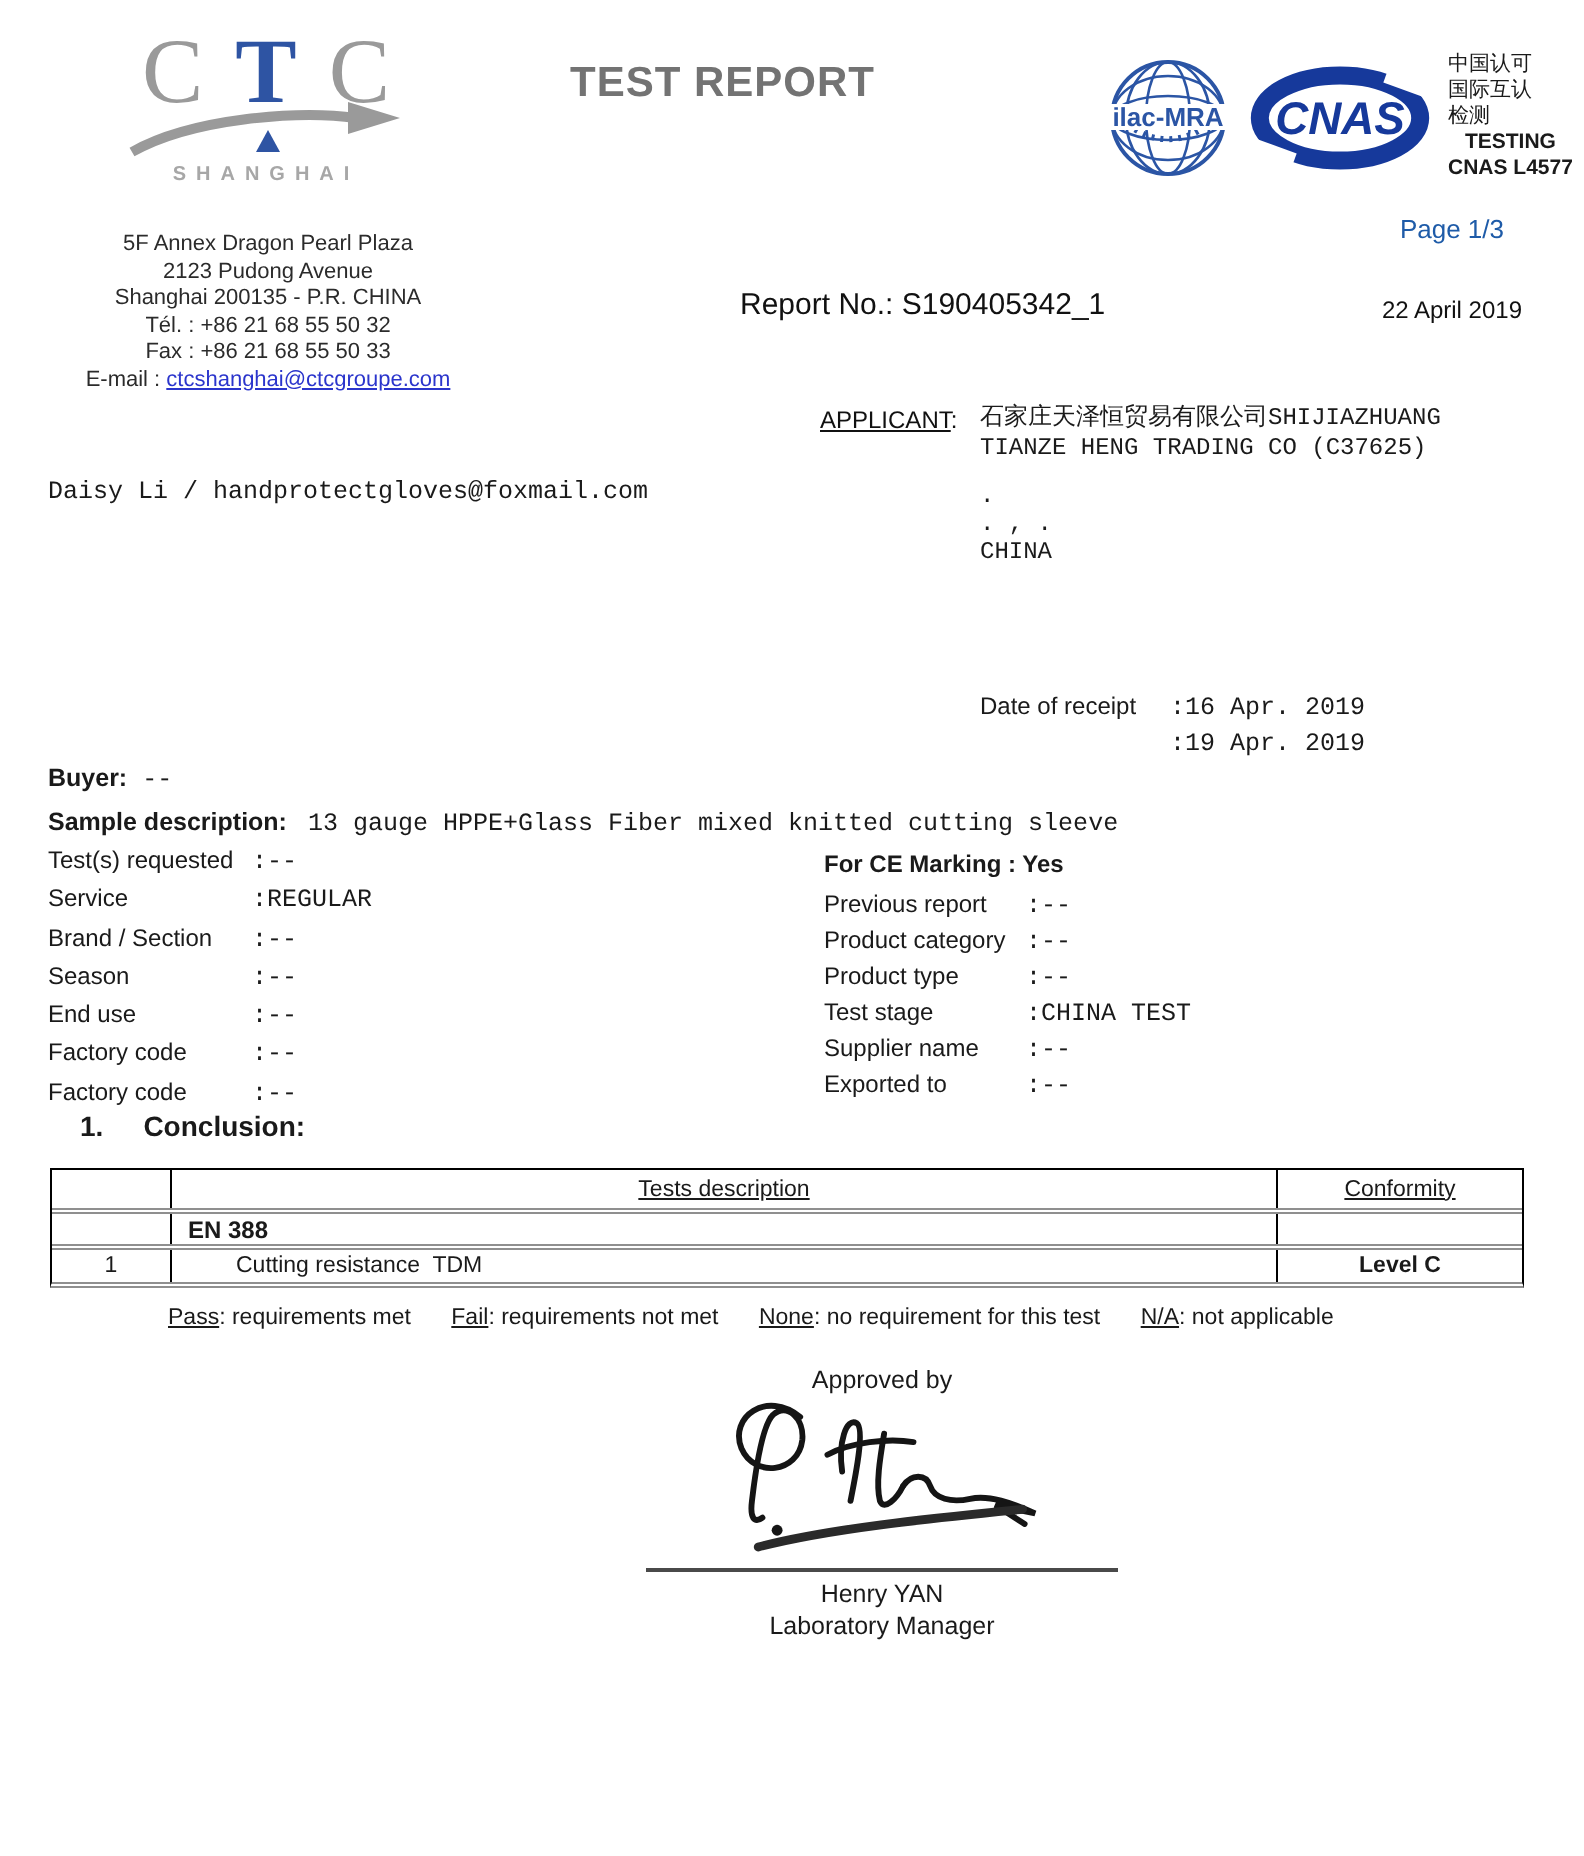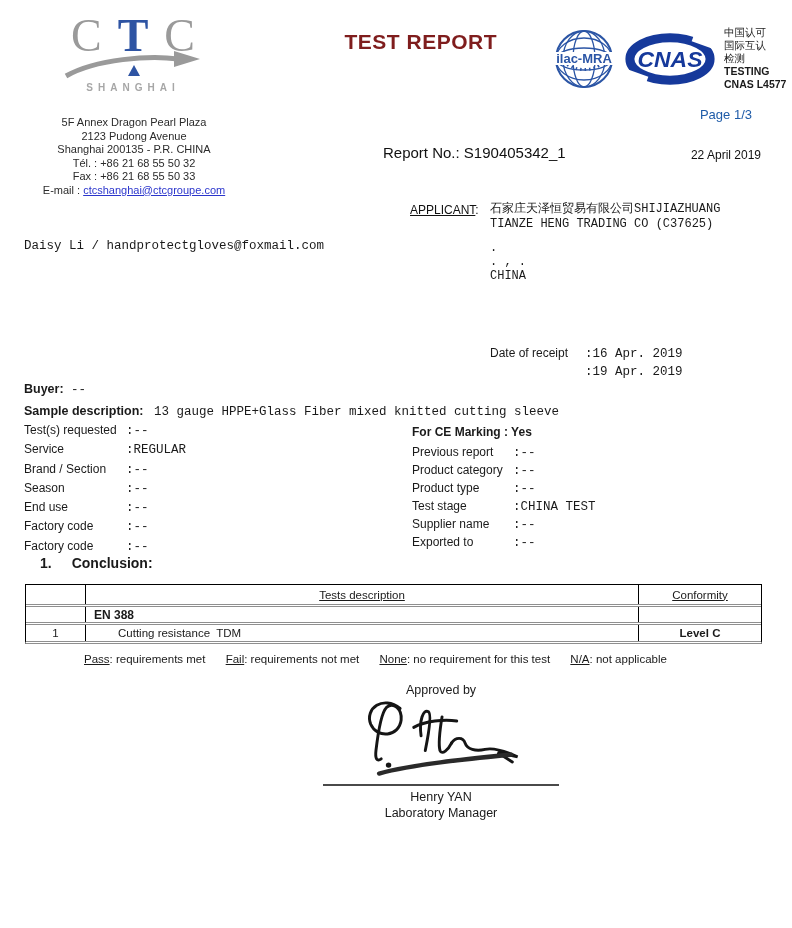--- a/index.html
+++ b/index.html
@@ -12,33 +12,33 @@
   .mono { font-family:"Liberation Mono","DejaVu Sans Mono",monospace; }
 
   
   .ctc-logo { left:58px; top:12px; width:150px; text-align:center; }
   .ctc-letters { display:flex; justify-content:center; gap:16px;
     font-family:"Liberation Serif", serif; font-size:46px; line-height:48px; color:#9a9a9a; }
   .ctc-letters .t { color:#2e54a3; font-weight:bold; }
   .ctc-arrow { display:block; margin:-14px auto 0; }
   .ctc-city { font-size:10px; font-weight:bold; letter-spacing:5px; color:#a7a7a7; margin-top:2px; }
 
-  .report-title { left:285px; top:30px; width:212px; text-align:right;
-    font-size:21px; font-weight:bold; letter-spacing:0.5px; color:#7f1d1d; }
+  .report-title { left:285px; top:30px; width:212px; text-align:left;
+    font-size:21px; font-weight:bold; letter-spacing:0.5px; color:#737373; }
 
   .acc-block { left:552px; top:26px; display:flex; align-items:center; gap:9px; }
   .acc-cn { font-size:10.5px; line-height:13px; color:#1a1a1a; }
-  .acc-cn .b { font-weight:bold; }
+  .acc-cn .b { font-weight:bold;text-align:center; }
 
   .page-num { right:40px; top:107px; font-size:13px; color:#1e5ba8; }
 
   .address { left:22px; top:116px; width:224px; text-align:center; font-size:11px; line-height:13.5px; color:#2b2b2b; }
   .address a { color:#2b35cc; text-decoration:underline; }
 
-  .report-no { left:370px; top:144px; font-size:15px; color:#111;margin-left:13px; }
+  .report-no { left:370px; top:144px; font-size:15px; color:#111; }
   .report-date { right:31px; top:148px; font-size:12px; color:#111; }
 
   .applicant-label { left:410px; top:203px; font-size:12px; color:#111; }
   .applicant-label .u { text-decoration:underline; }
   .applicant-name { left:490px; top:202px; width:262px; font-size:12px; line-height:14.5px; }
   .contact-line { left:24px; top:239px; font-size:12.5px; }
   .applicant-addr { left:490px; top:241px; font-size:12px; line-height:14px; }
 
   .dates-block { left:490px; top:346px; font-size:12px; }
   .dates-row { height:18px; }

